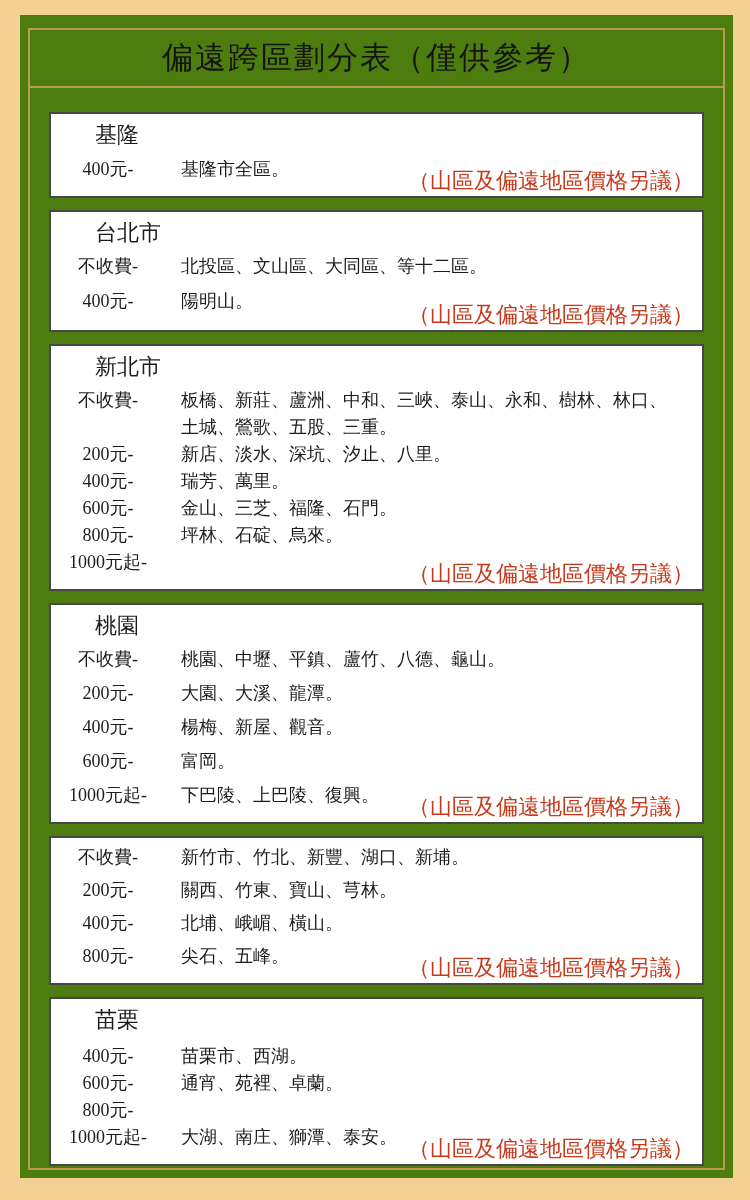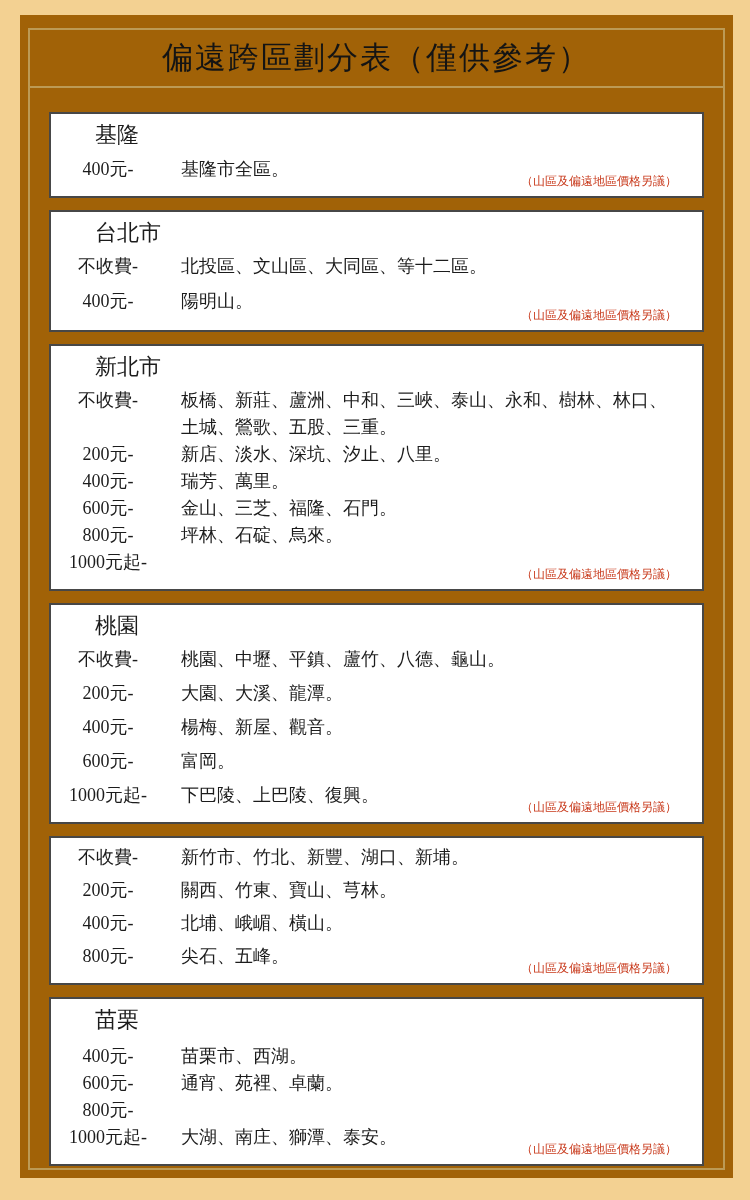--- a/index.html
+++ b/index.html
@@ -14,21 +14,21 @@
   body{
     background:var(--background);
     position:relative;
     overflow:hidden;
     font-family:"Liberation Serif","DejaVu Serif",serif;
     color:var(--text);
   }
   .panel{
     position:absolute;
     top:15px;left:20px;right:17px;bottom:22px;
-    background:#a16207;
+    background:#4d7c0f;
   }
   .frame{
     position:absolute;
     top:13px;left:8px;right:8px;bottom:8px;
     border:2px solid var(--frame-border);
     display:flex;
     flex-direction:column;
   }
   .title-bar{
     height:58px;
@@ -77,23 +77,23 @@
     text-align:center;
     white-space:nowrap;
   }
   .areas{
     flex:1;
     margin-left:24px;
     padding-right:18px;
   }
   .remote-note{
     position:absolute;
-    right:25px;
+    right:8px;
     bottom:5px;
-    font-size:12px;
+    font-size:22px;
     line-height:20px;
     color:var(--note-red);
     white-space:nowrap;
   }
   
   .sec-0 .row{margin-top:6px;}
   .sec-1 .row{margin-bottom:8px;}
   .sec-1 .row:last-child{margin-bottom:2px;}
   .sec-3 .row{margin-bottom:7px;}
   .sec-3 .row:last-child{margin-bottom:0;}

